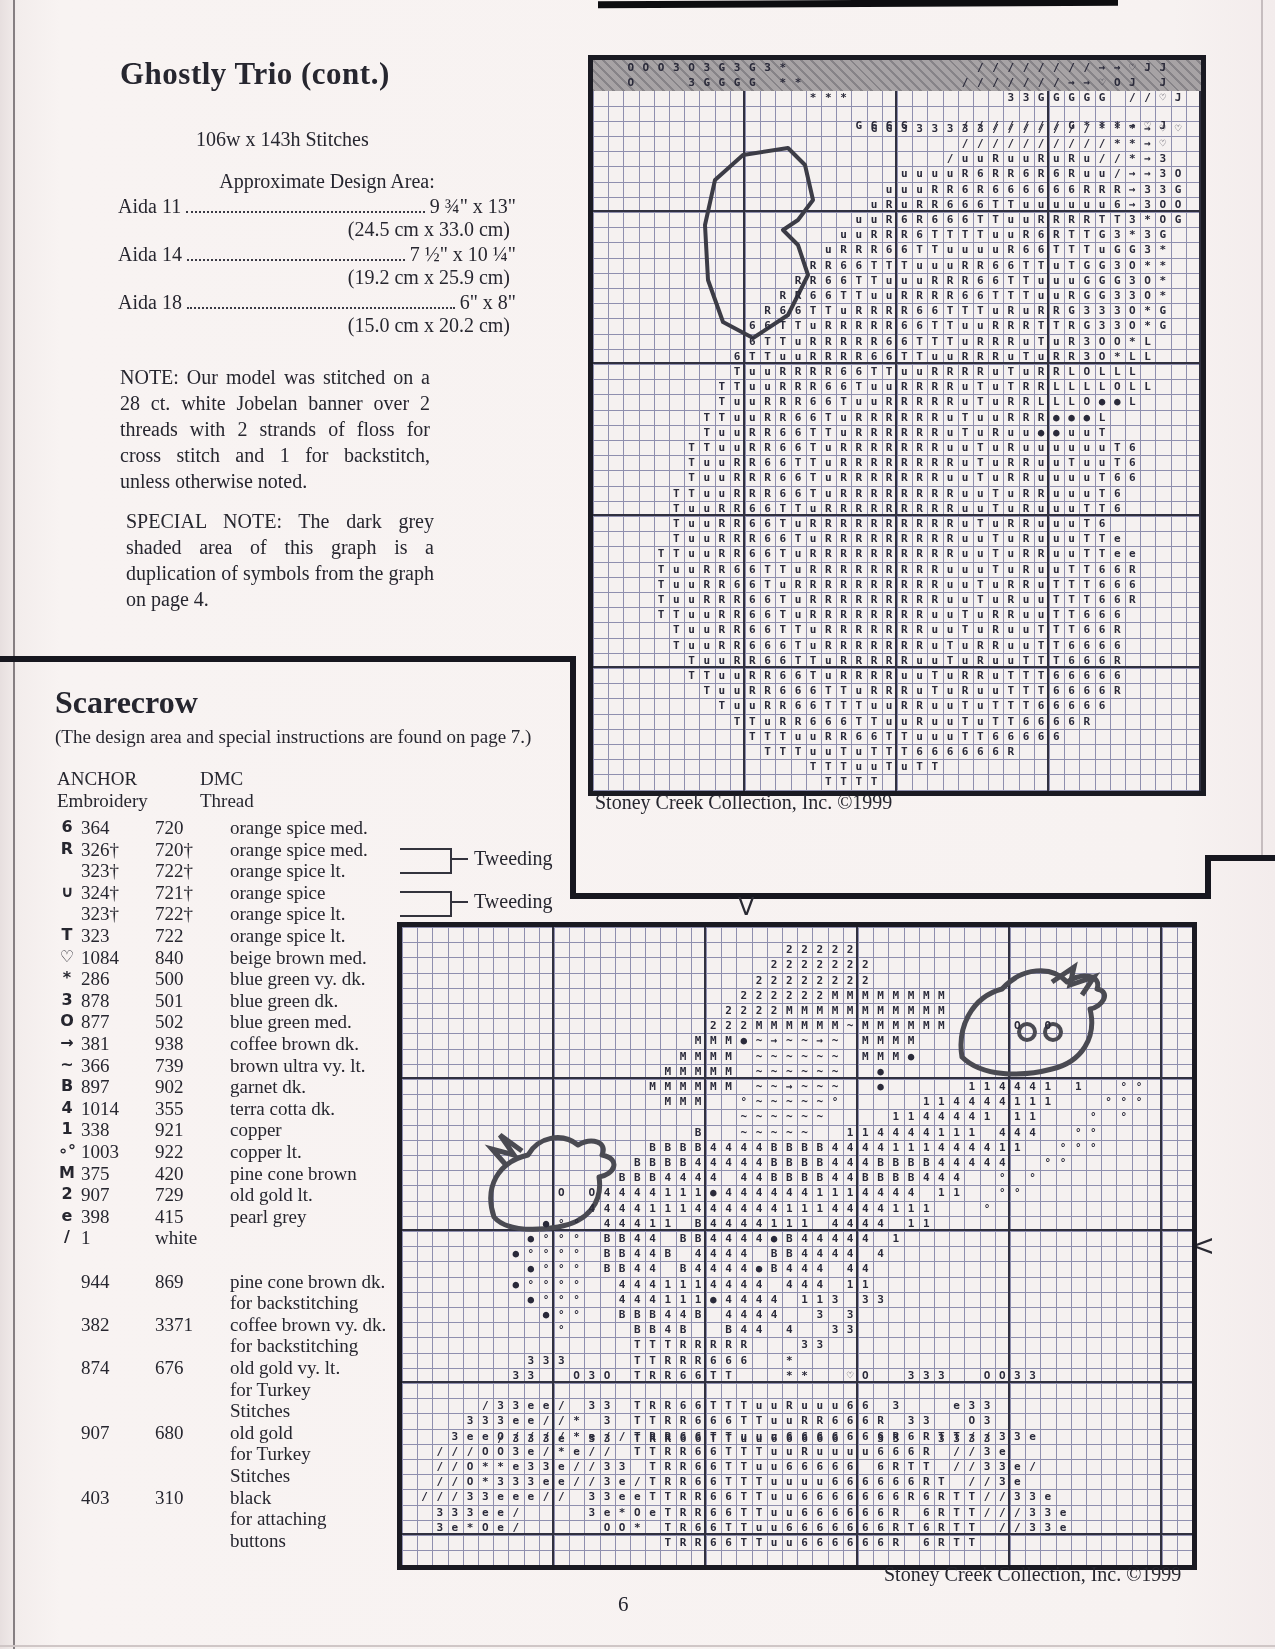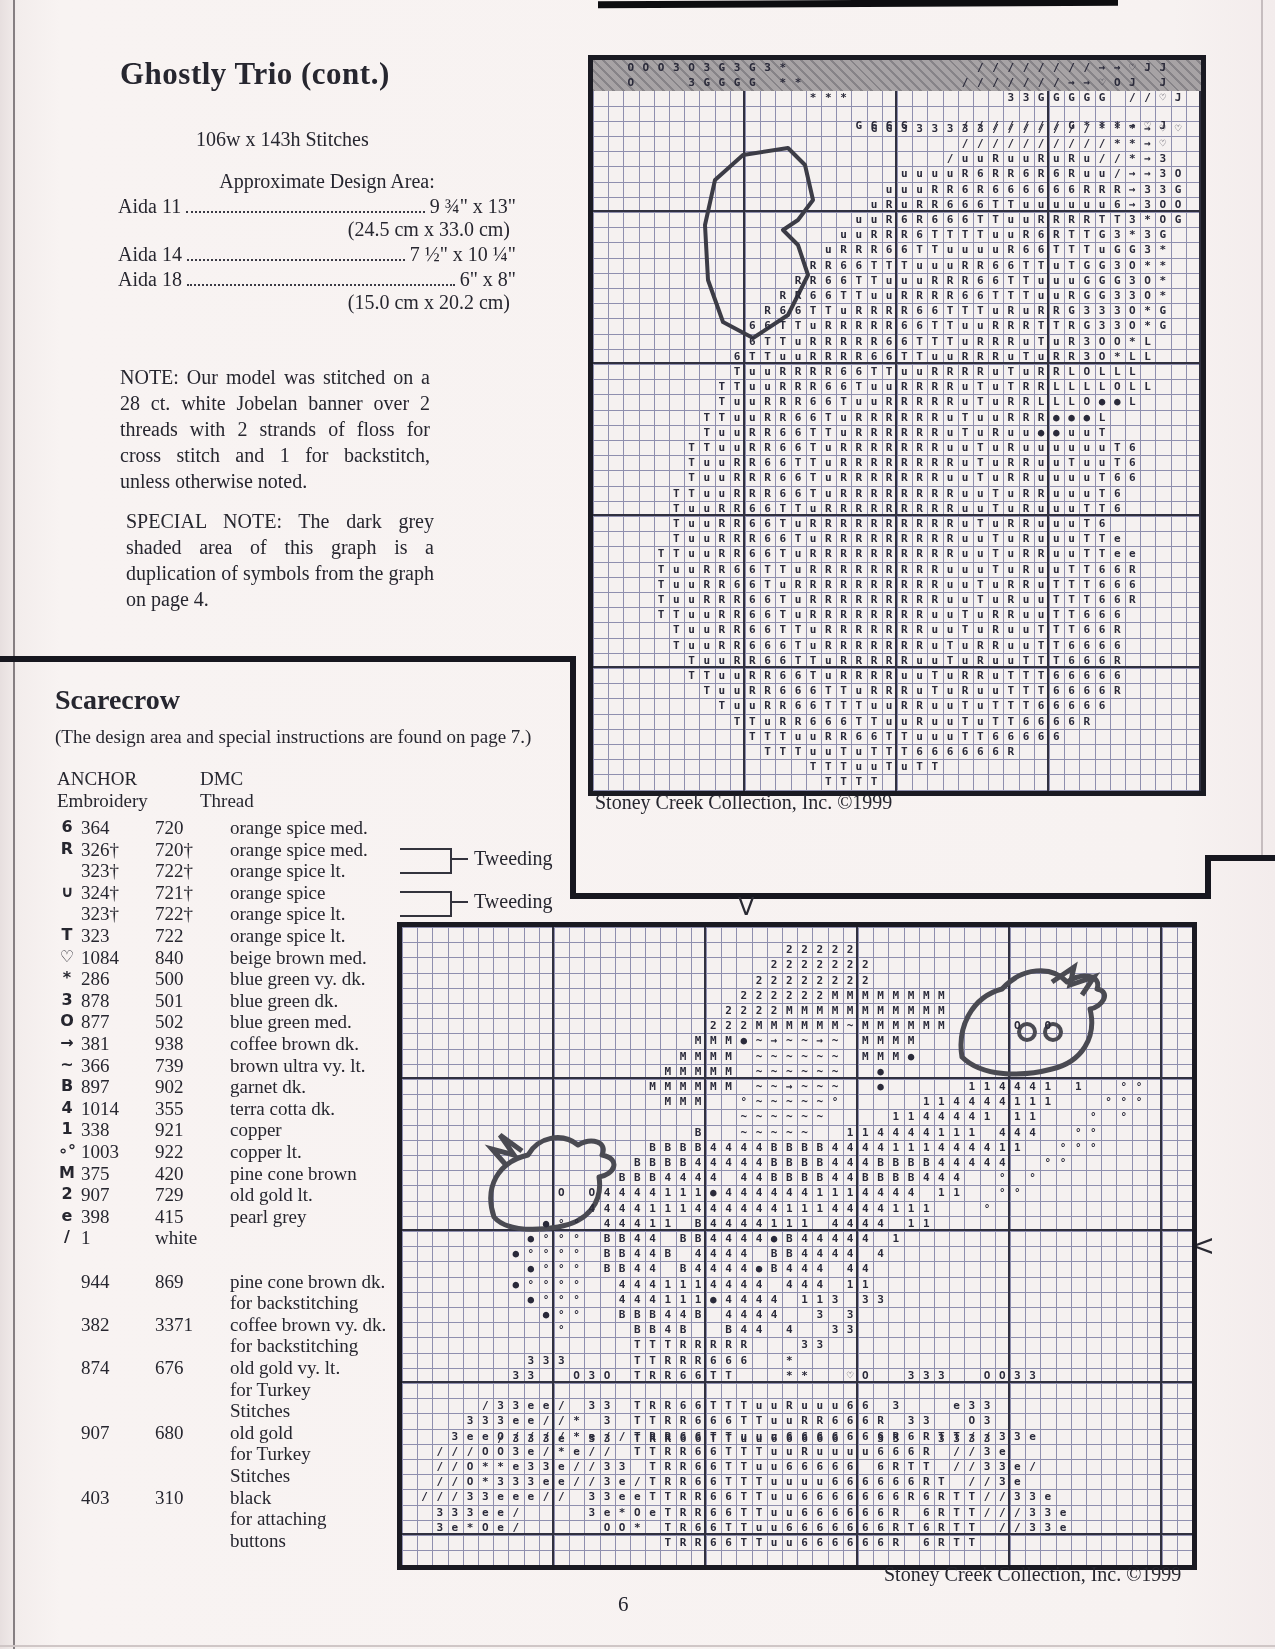--- a/index.html
+++ b/index.html
@@ -19,21 +19,21 @@
   .aida-row{display:flex;align-items:baseline;margin-top:2px;}
   .aida-leader{flex:1;border-bottom:2px dotted #3a3a44;margin:0 5px 5px 5px;}
   .aida-metric{text-align:right;padding-right:6px;margin-top:0px;}
   .note-block{position:absolute;left:120px;top:364px;width:310px;font-size:20px;line-height:26px;text-align:justify;}
   .special-note{position:absolute;left:126px;top:508px;width:308px;font-size:20px;line-height:26px;text-align:justify;}
 
   
   .divider{position:absolute;background:#17171f;}
 
   
-  .sc-title{position:absolute;left:55px;top:684px;font-size:28px;font-weight:bold;}
+  .sc-title{position:absolute;left:55px;top:684px;font-size:32px;font-weight:bold;}
   .sc-sub{position:absolute;left:55px;top:726px;font-size:19px;}
   .legend{position:absolute;left:55px;top:768px;width:460px;font-size:19px;}
   .legend-head{position:relative;height:44px;}
   .lh{position:absolute;top:0;}
   .lh2{position:absolute;top:22px;}
   .lrow{position:absolute;height:21.6px;width:460px;}
   .lsym{position:absolute;left:2px;width:20px;text-align:center;font-family:"DejaVu Sans",sans-serif;font-weight:bold;font-size:16px;}
   .lanchor{position:absolute;left:26px;}
   .ldmc{position:absolute;left:100px;}
   .lname{position:absolute;left:175px;white-space:nowrap;}
@@ -79,20 +79,21 @@
           <span>Aida 11</span>
           <span class="aida-leader"></span>
           <span>9 ¾" x 13"</span>
         </div>
         <div class="aida-metric">(24.5 cm x 33.0 cm)</div>
         <div class="aida-row">
           <span>Aida 14</span>
           <span class="aida-leader"></span>
           <span>7 ½" x 10 ¼"</span>
         </div>
+        <div class="aida-metric">(19.2 cm x 25.9 cm)</div>
         <div class="aida-row">
           <span>Aida 18</span>
           <span class="aida-leader"></span>
           <span>6" x 8"</span>
         </div>
         <div class="aida-metric">(15.0 cm x 20.2 cm)</div>
       </div>
   </div>
 
   <div class="note-block">NOTE: Our model was stitched on a 28 ct. white Jobelan banner over 2 threads with 2 strands of floss for cross stitch and 1 for backstitch, unless otherwise noted.</div>

